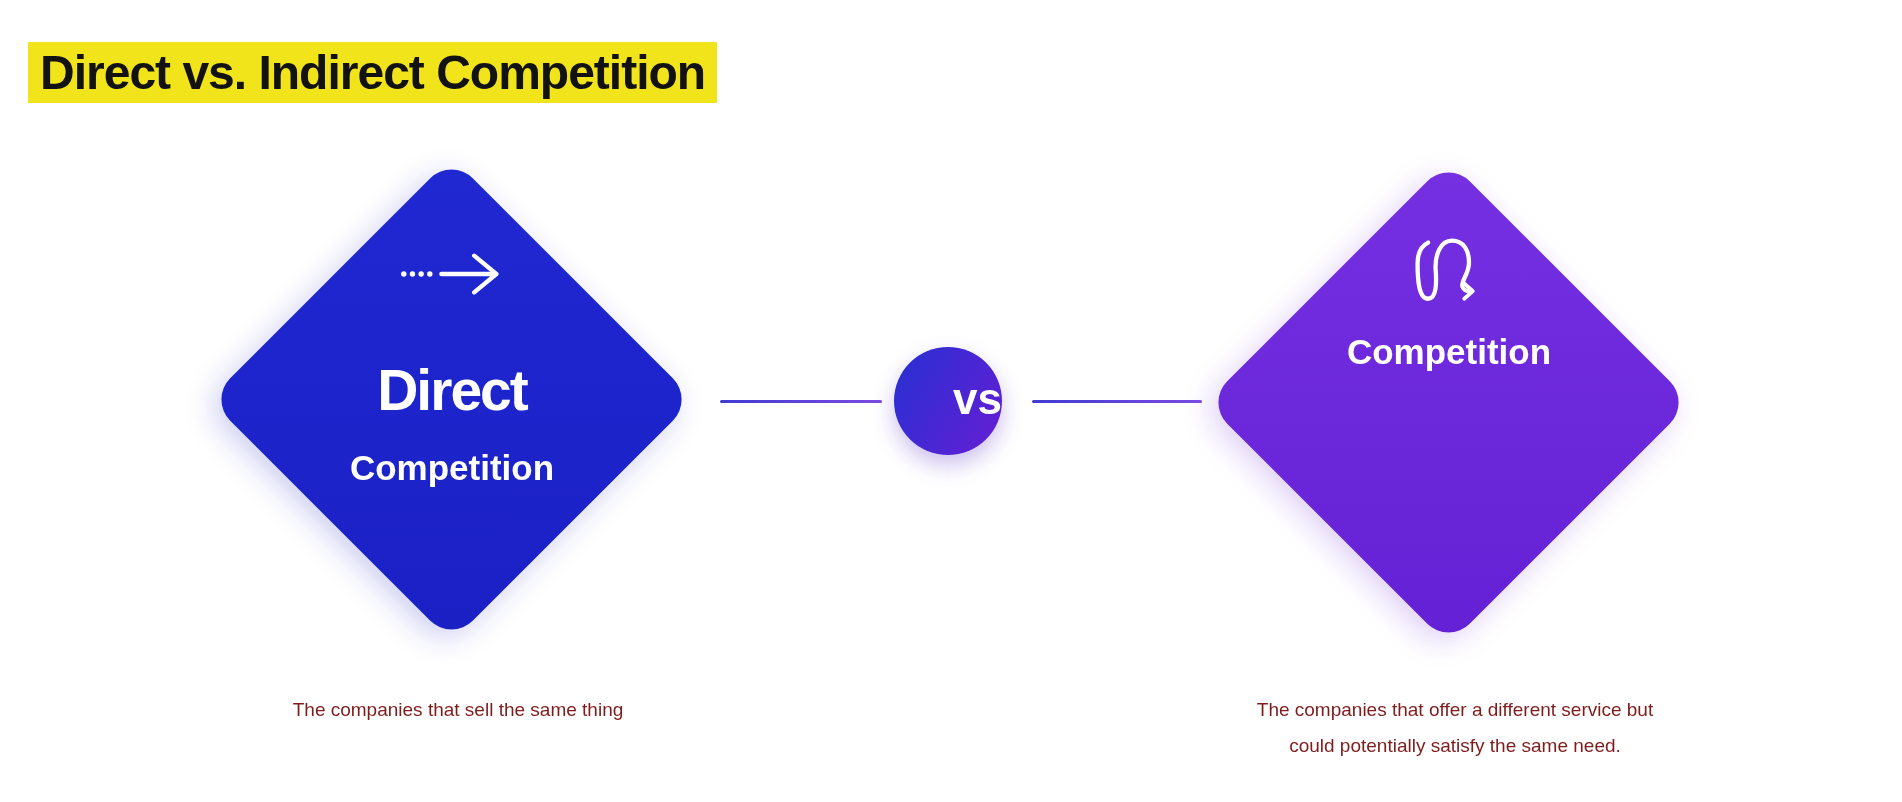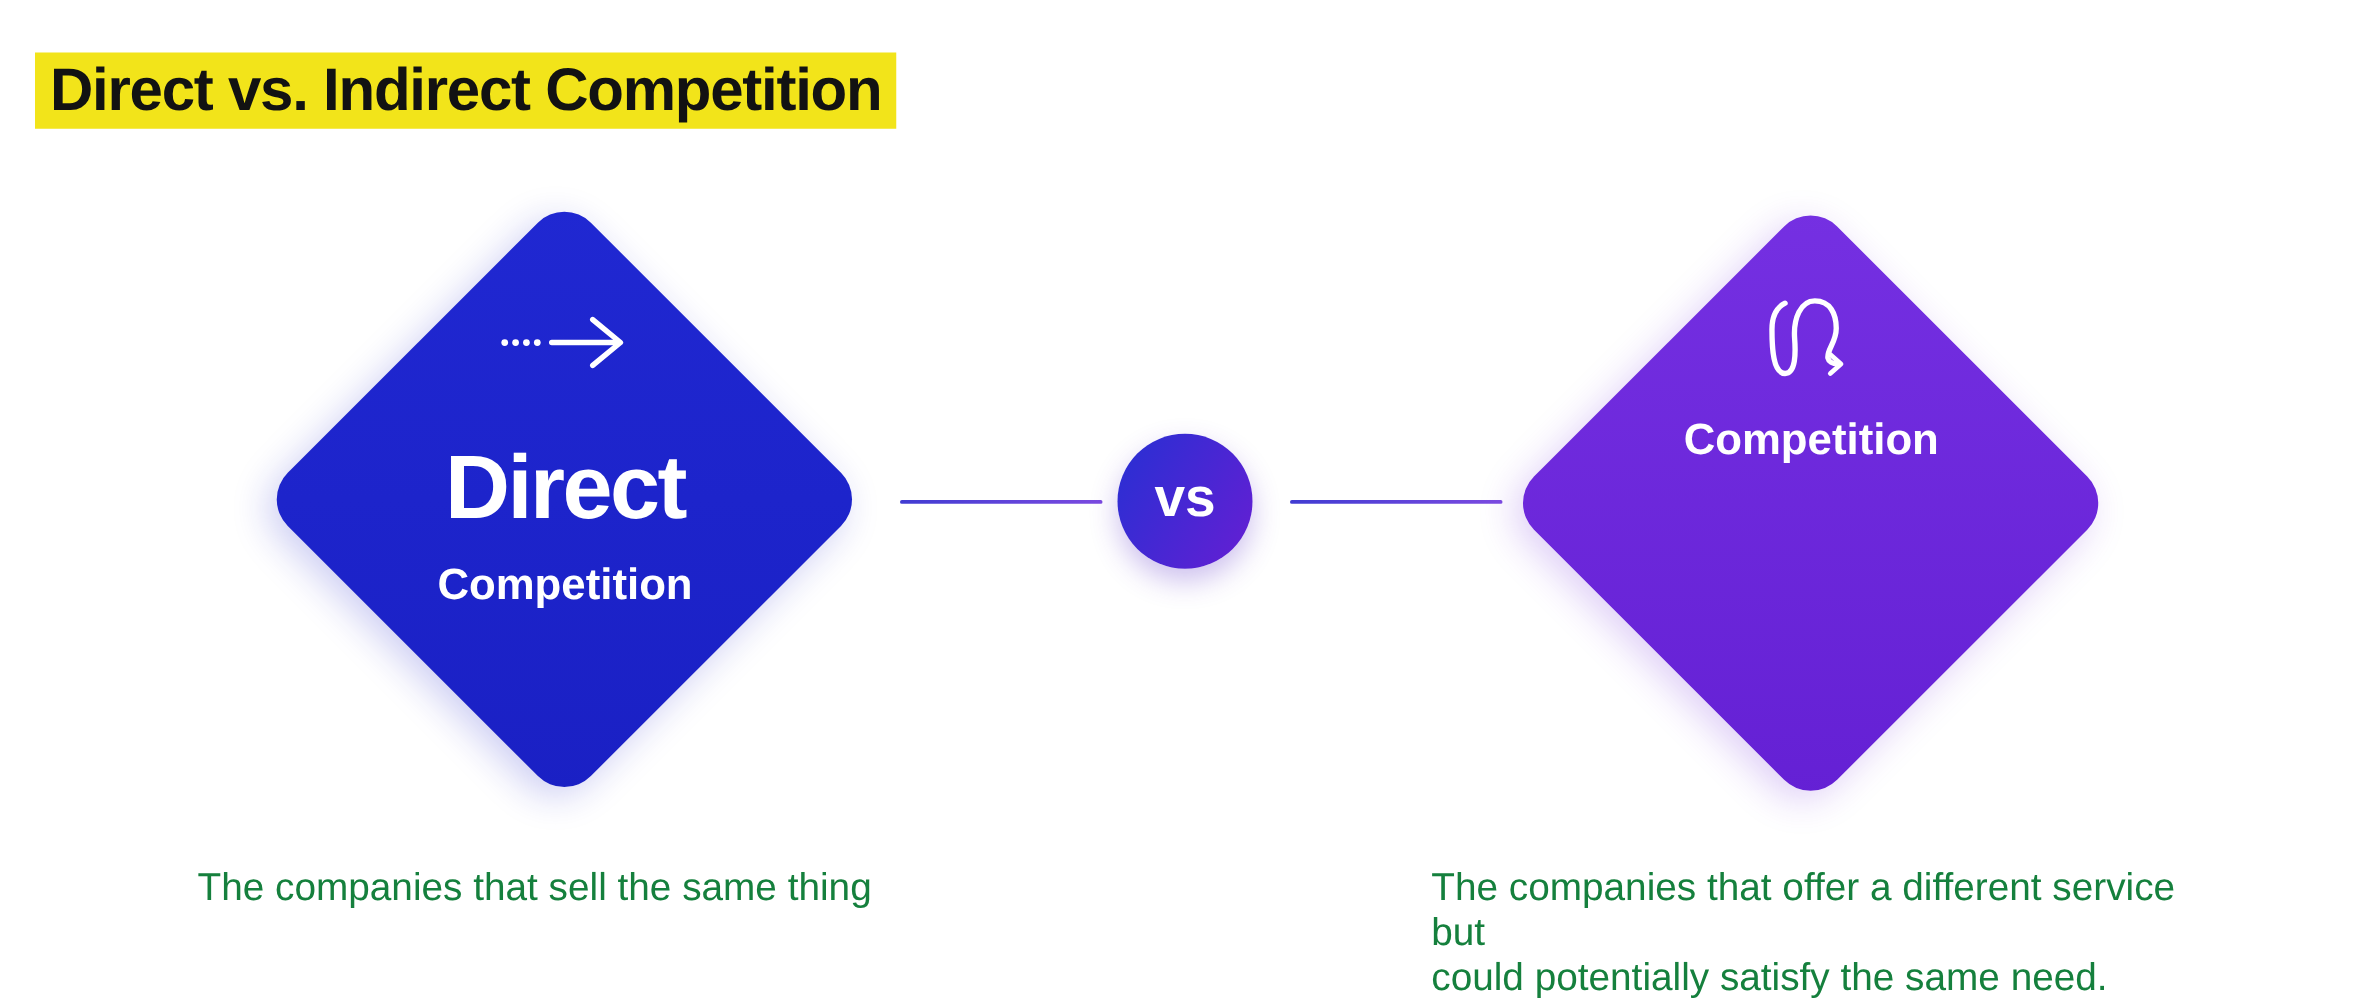--- a/index.html
+++ b/index.html
@@ -44,53 +44,53 @@
     position: absolute; top: 228px; width: 400px; height: 350px;
     display: flex; flex-direction: column; align-items: center;
     color: #ffffff; text-align: center; pointer-events: none;
   }
   .card-content.left  { left: 252px; }
   .card-content.right { left: 1249px; }
   .icon-slot {
     height: 92px; display: flex; align-items: center; justify-content: center;
   }
   .card-title {
-    font-size: 72px; font-weight: bold; line-height: 92px;
+    font-size: 57px; font-weight: bold; line-height: 92px;
     letter-spacing: -2px; margin-top: 24px; white-space: nowrap;
   }
   .card-subtitle {
     font-size: 35px; font-weight: bold; margin-top: 12px;
     letter-spacing: 0; white-space: nowrap;
   }
 
   
   .vs-badge {
     position: absolute; left: 894px; top: 347px;
     width: 108px; height: 108px; border-radius: 50%;
     background: linear-gradient(120deg, #2d2ed3 10%, #6020d3 90%);
-    display: flex; align-items: center; justify-content: center;
+    display: flex; align-items: center; justify-content: flex-end;
     box-shadow: 0 10px 22px rgba(90, 45, 200, 0.30);
   }
   .vs-label {
     color: #ffffff; font-size: 44px; font-weight: bold;
     letter-spacing: 0; line-height: 1; padding-bottom: 4px;
   }
 
   
   .connector {
     position: absolute; top: 400px; height: 3px; border-radius: 2px;
     background: linear-gradient(90deg, #413cd2 0%, #7b4ae0 100%);
   }
   .connector.left  { left: 720px;  width: 162px; }
   .connector.right { left: 1032px; width: 170px; }
 
   
   .description {
-    position: absolute; top: 692px; 
-    font-size: 31px; line-height: 36px; color: #15803d;
+    position: absolute; top: 692px; text-align: center;
+    font-size: 19px; line-height: 36px; color: #7f1d1d;
   }
   .description.left  { left: 158px;  width: 600px; }
   .description.right { left: 1145px; width: 620px; }
 
   .icon-svg { display: block; }
 </style>
 </head>
 <body>
 
 <div id="canvas">

